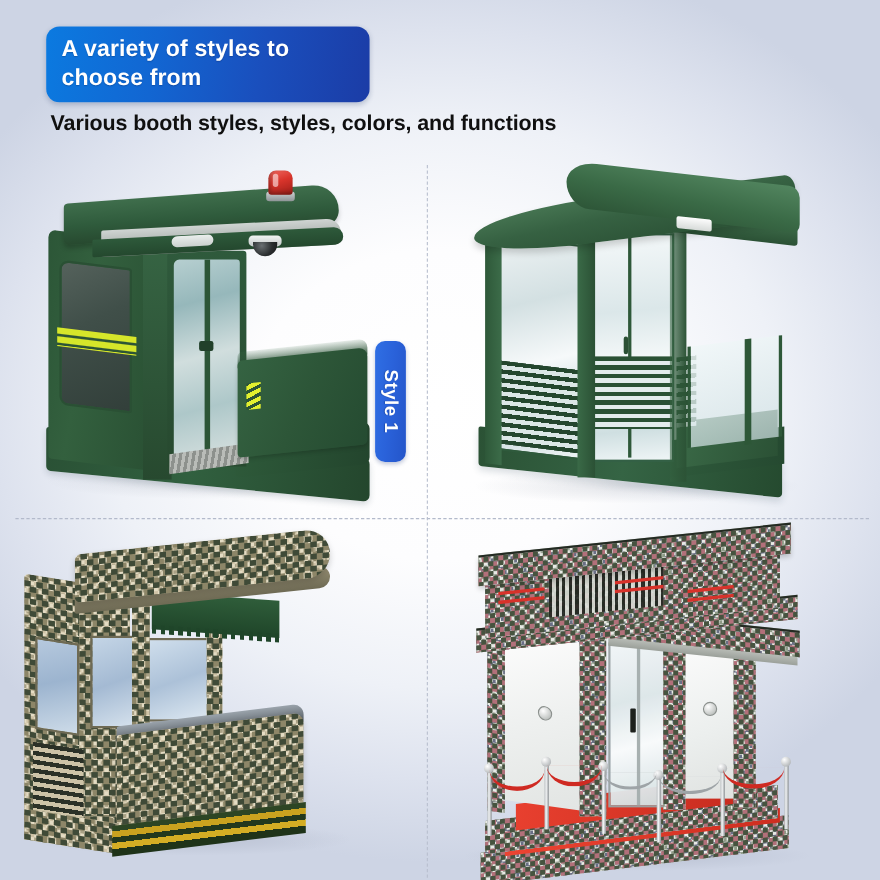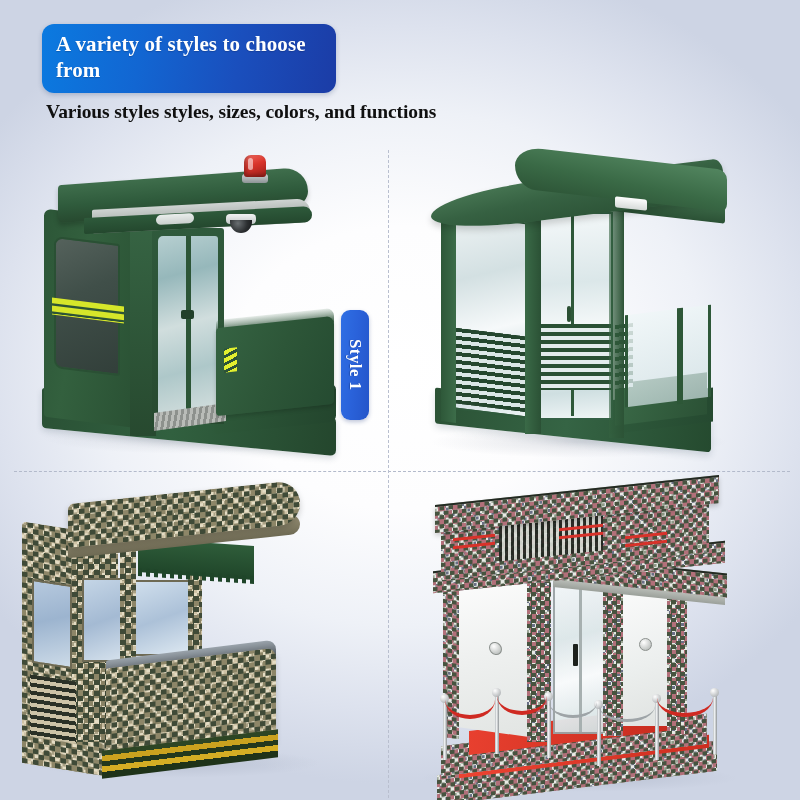--- a/index.html
+++ b/index.html
@@ -6,21 +6,20 @@
   body{
     width:800px;height:800px;overflow:hidden;
     font-family:"Liberation Sans", sans-serif;
     background:#c8cfe0;
   }
   .page{
     position:relative;width:800px;height:800px;
     background:
       radial-gradient(ellipse 62% 52% at 50% 46%, #ffffff 0%, #fdfdfe 34%, #eef1f7 62%, #dde2ee 82%, #cdd4e4 100%),
       linear-gradient(135deg,#c6cde0 0%,#d6dbe8 28%,#e9edf4 50%,#d3d9e7 76%,#b9c2d8 100%);
-    font-family: Liberation Serif, serif;
   }
 
   
   .banner{
     position:absolute;left:42px;top:24px;width:294px;min-height:56px;
     border-radius:12px;
     background:linear-gradient(100deg,#0b7ae0 0%,#1266d2 34%,#1a4fbd 66%,#1b3ca6 100%);
     box-shadow:0 2px 5px rgba(20,40,90,.22);
     display:flex;align-items:center;
     padding:8px 14px 10px 14px;box-sizing:border-box;
@@ -486,21 +485,21 @@
   }
 </style>
 </head>
 <body>
 
 <div class="page">
 
   <div class="banner">
     <div class="banner-text">A variety of styles to choose from</div>
   </div>
-  <div class="subtitle">Various styles styles, sizes, colors, and functions</div>
+  <div class="subtitle">Various booth styles, styles, colors, and functions</div>
 
   <div class="div-h"></div>
   <div class="div-v"></div>
 
   <div class="quad" id="quad-1">
     <div class="shadow-soft" style="left:40px;top:282px;width:290px;height:34px;"></div>
     <div class="b1">
       <div class="base"></div>
       <div class="base2"></div>
       <div class="body-left"></div>

